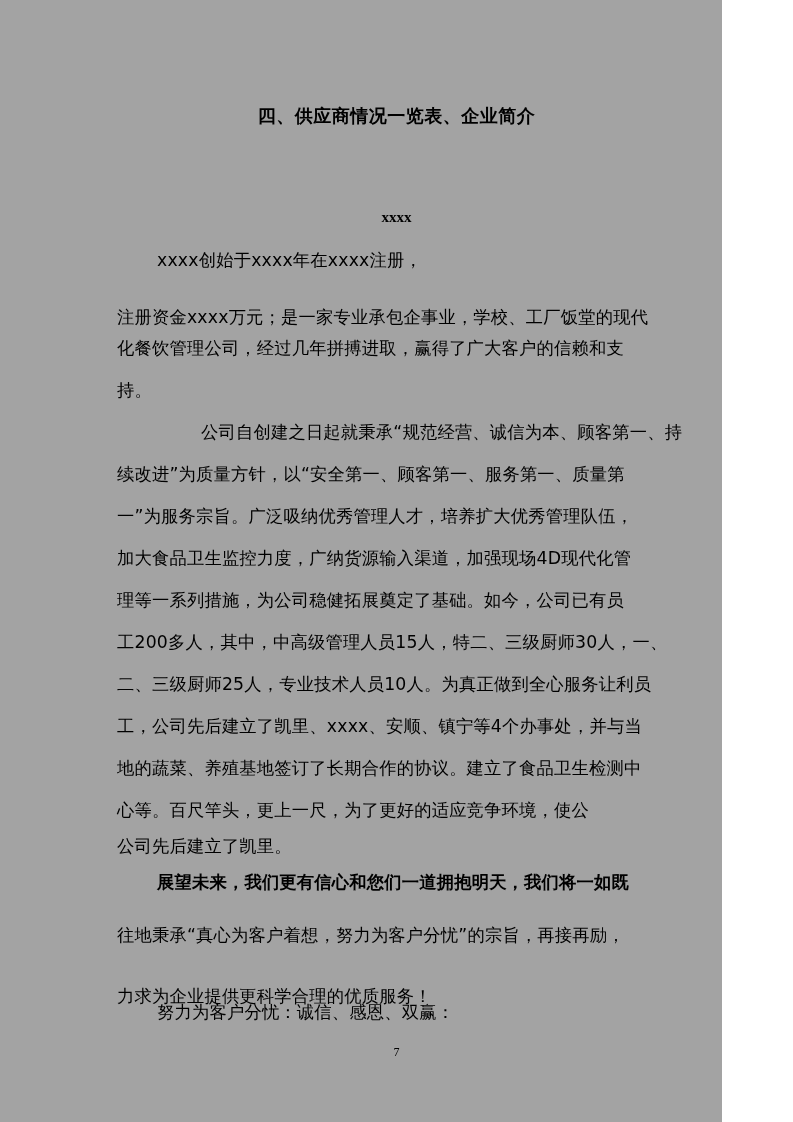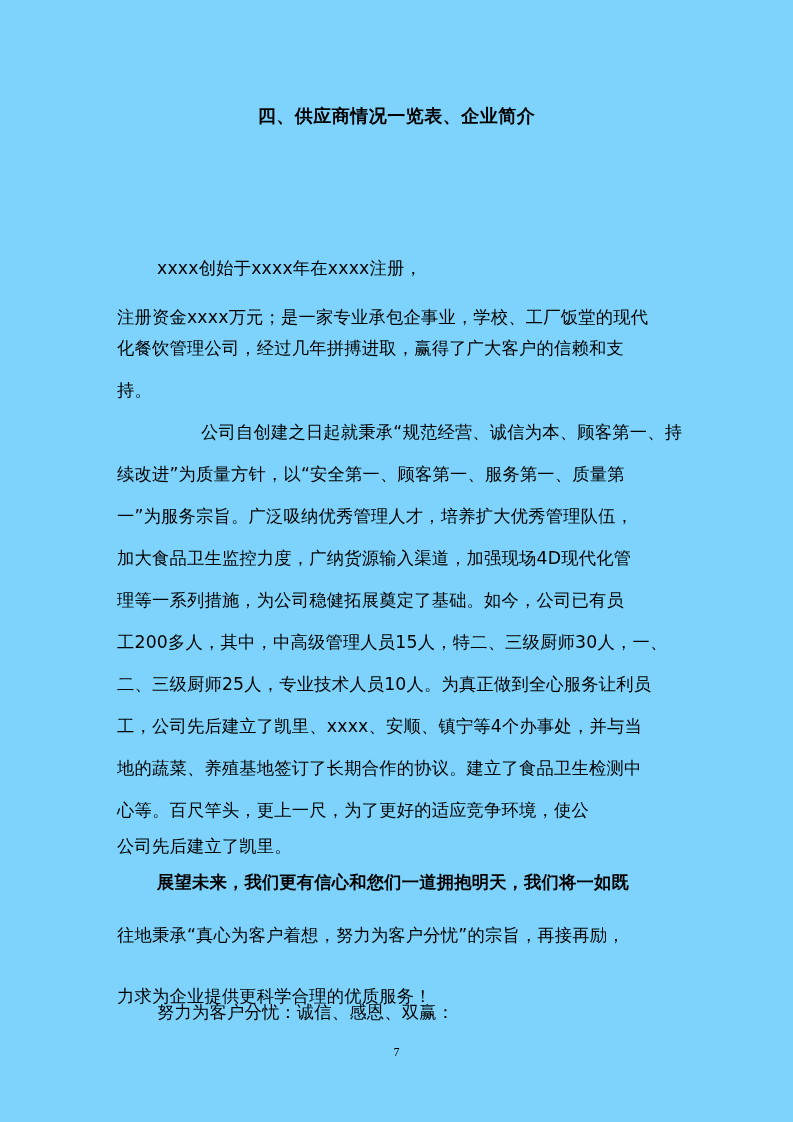--- a/index.html
+++ b/index.html
@@ -11,23 +11,23 @@
       width: 793px;
       height: 1122px;
       position: relative;
       overflow: hidden;
       font-family: "DejaVu Serif", "Liberation Serif", serif;
       color: #000000;
     }
     .page {
       position: absolute;
       left: 0; top: 0;
-      width: 793px;
+      width: 722px;
       height: 1122px;
-      background: #7dd3fc;
+      background: #a3a3a3;
     }
     .heading {
       position: absolute;
       top: 104px;
       left: 0;
       width: 793px;
       text-align: center;
       font-size: 18px;
       font-weight: bold;
       letter-spacing: 0.5px;
@@ -67,23 +67,24 @@
       text-align: center;
       font-size: 12px;
       font-family: "Liberation Serif", "DejaVu Serif", serif;
     }
   </style>
 </head>
 <body>
 
 <div class="page">
   <div class="heading">四、供应商情况一览表、企业简介</div>
+  <div class="company-name">xxxx</div>
 
   <div class="body-text" id="body-text">
-      <div class="line indent" style="top: 16px;">xxxx创始于xxxx年在xxxx注册，</div>
+      <div class="line indent" style="top: 8px;">xxxx创始于xxxx年在xxxx注册，</div>
       <div class="line" style="top: 37px; margin-top: 28px;">注册资金xxxx万元；是一家专业承包企事业，学校、工厂饭堂的现代</div>
       <div class="line" style="top: 96px;">化餐饮管理公司，经过几年拼搏进取，赢得了广大客户的信赖和支</div>
       <div class="line" style="top: 138px;">持。</div>
       <div class="line indent" style="top: 180px; margin-left: 44px;">公司自创建之日起就秉承“规范经营、诚信为本、顾客第一、持</div>
       <div class="line" style="top: 222px;">续改进”为质量方针，以“安全第一、顾客第一、服务第一、质量第</div>
       <div class="line" style="top: 264px;">一”为服务宗旨。广泛吸纳优秀管理人才，培养扩大优秀管理队伍，</div>
       <div class="line" style="top: 306px;">加大食品卫生监控力度，广纳货源输入渠道，加强现场4D现代化管</div>
       <div class="line" style="top: 348px;">理等一系列措施，为公司稳健拓展奠定了基础。如今，公司已有员</div>
       <div class="line" style="top: 390px;">工200多人，其中，中高级管理人员15人，特二、三级厨师30人，一、</div>
       <div class="line" style="top: 432px;">二、三级厨师25人，专业技术人员10人。为真正做到全心服务让利员</div>

